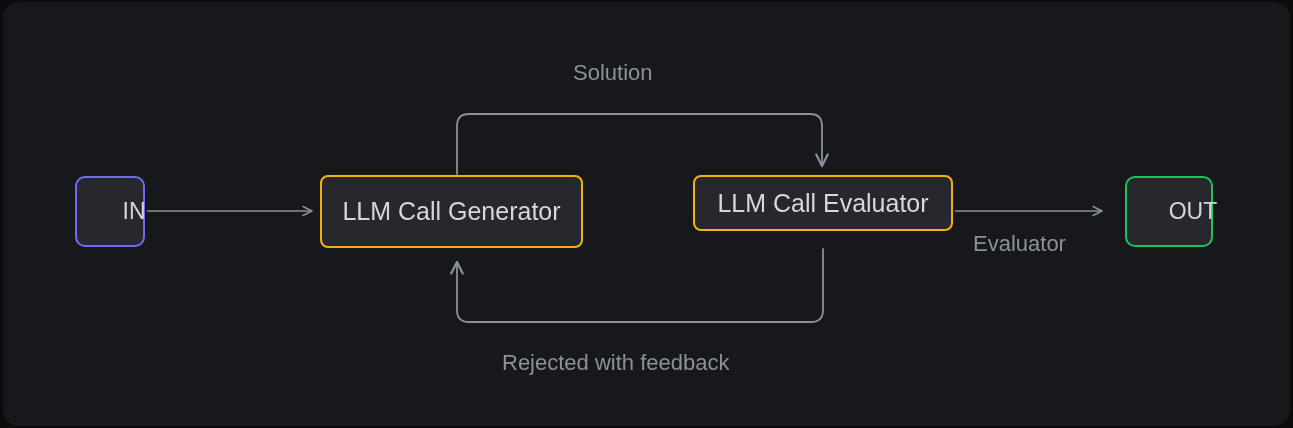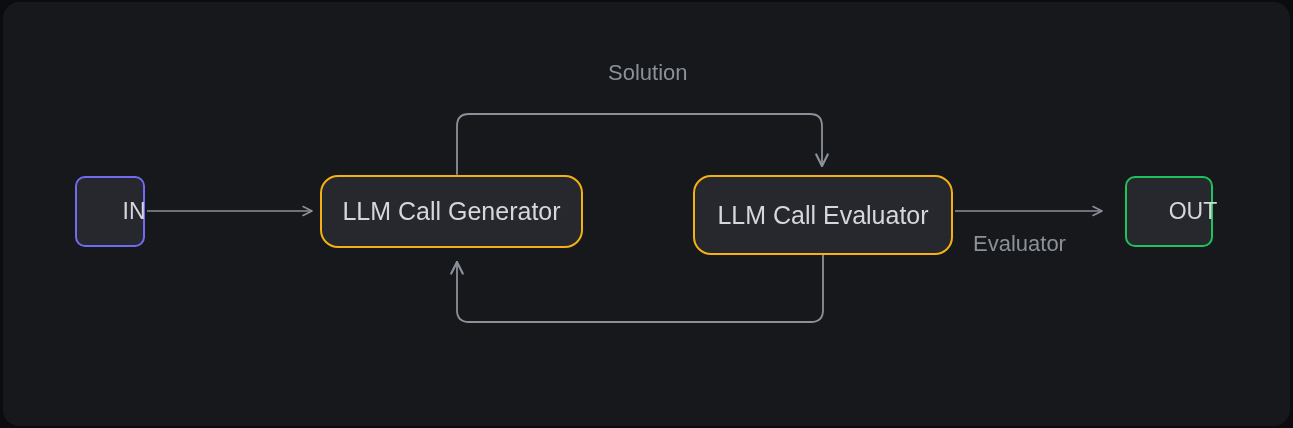--- a/index.html
+++ b/index.html
@@ -47,21 +47,21 @@
     border-style: solid;
   }
   .node-terminal {
     border-width: 2px;
     border-radius: 10px;
     font-size: 23px;
     padding-left: 48px;
   }
   .node-process {
     border-width: 2px;
-    border-radius: 18px;
+    border-radius: 8px;
     font-size: 25px;
   }
   #node-in {
     left: 75px;
     top: 176px;
     width: 70px;
     height: 71px;
     border-color: #6f6cf2;
   }
   #node-out {
@@ -76,31 +76,31 @@
     left: 320px;
     top: 175px;
     width: 263px;
     height: 73px;
     border-color: #f5b014;
   }
   #node-evaluator {
     left: 693px;
     top: 175px;
     width: 260px;
-    height: 80px;
+    height: 56px;
     border-color: #f5b014;
   }
   .edge-label {
     position: absolute;
     color: #8b9099;
     font-size: 22px;
     white-space: nowrap;
   }
   #label-solution {
-    left: 608px;
+    left: 573px;
     top: 60px;
     text-align: center;
   }
   #label-rejected {
     left: 502px;
     top: 350px;
   }
   #label-accepted {
     left: 973px;
     top: 231px;
@@ -143,16 +143,17 @@
   <div class="node node-process" id="node-evaluator">
     <span>LLM Call Evaluator</span>
   </div>
 
   <div class="node node-terminal" id="node-out">
     <span>OUT</span>
   </div>
 
   <div class="edge-label" id="label-solution">Solution</div>
 
+  <div class="edge-label" id="label-rejected">Rejected with feedback</div>
 
   <div class="edge-label" id="label-accepted">Evaluator</div>
 
 </div>
 
 </body></html>

